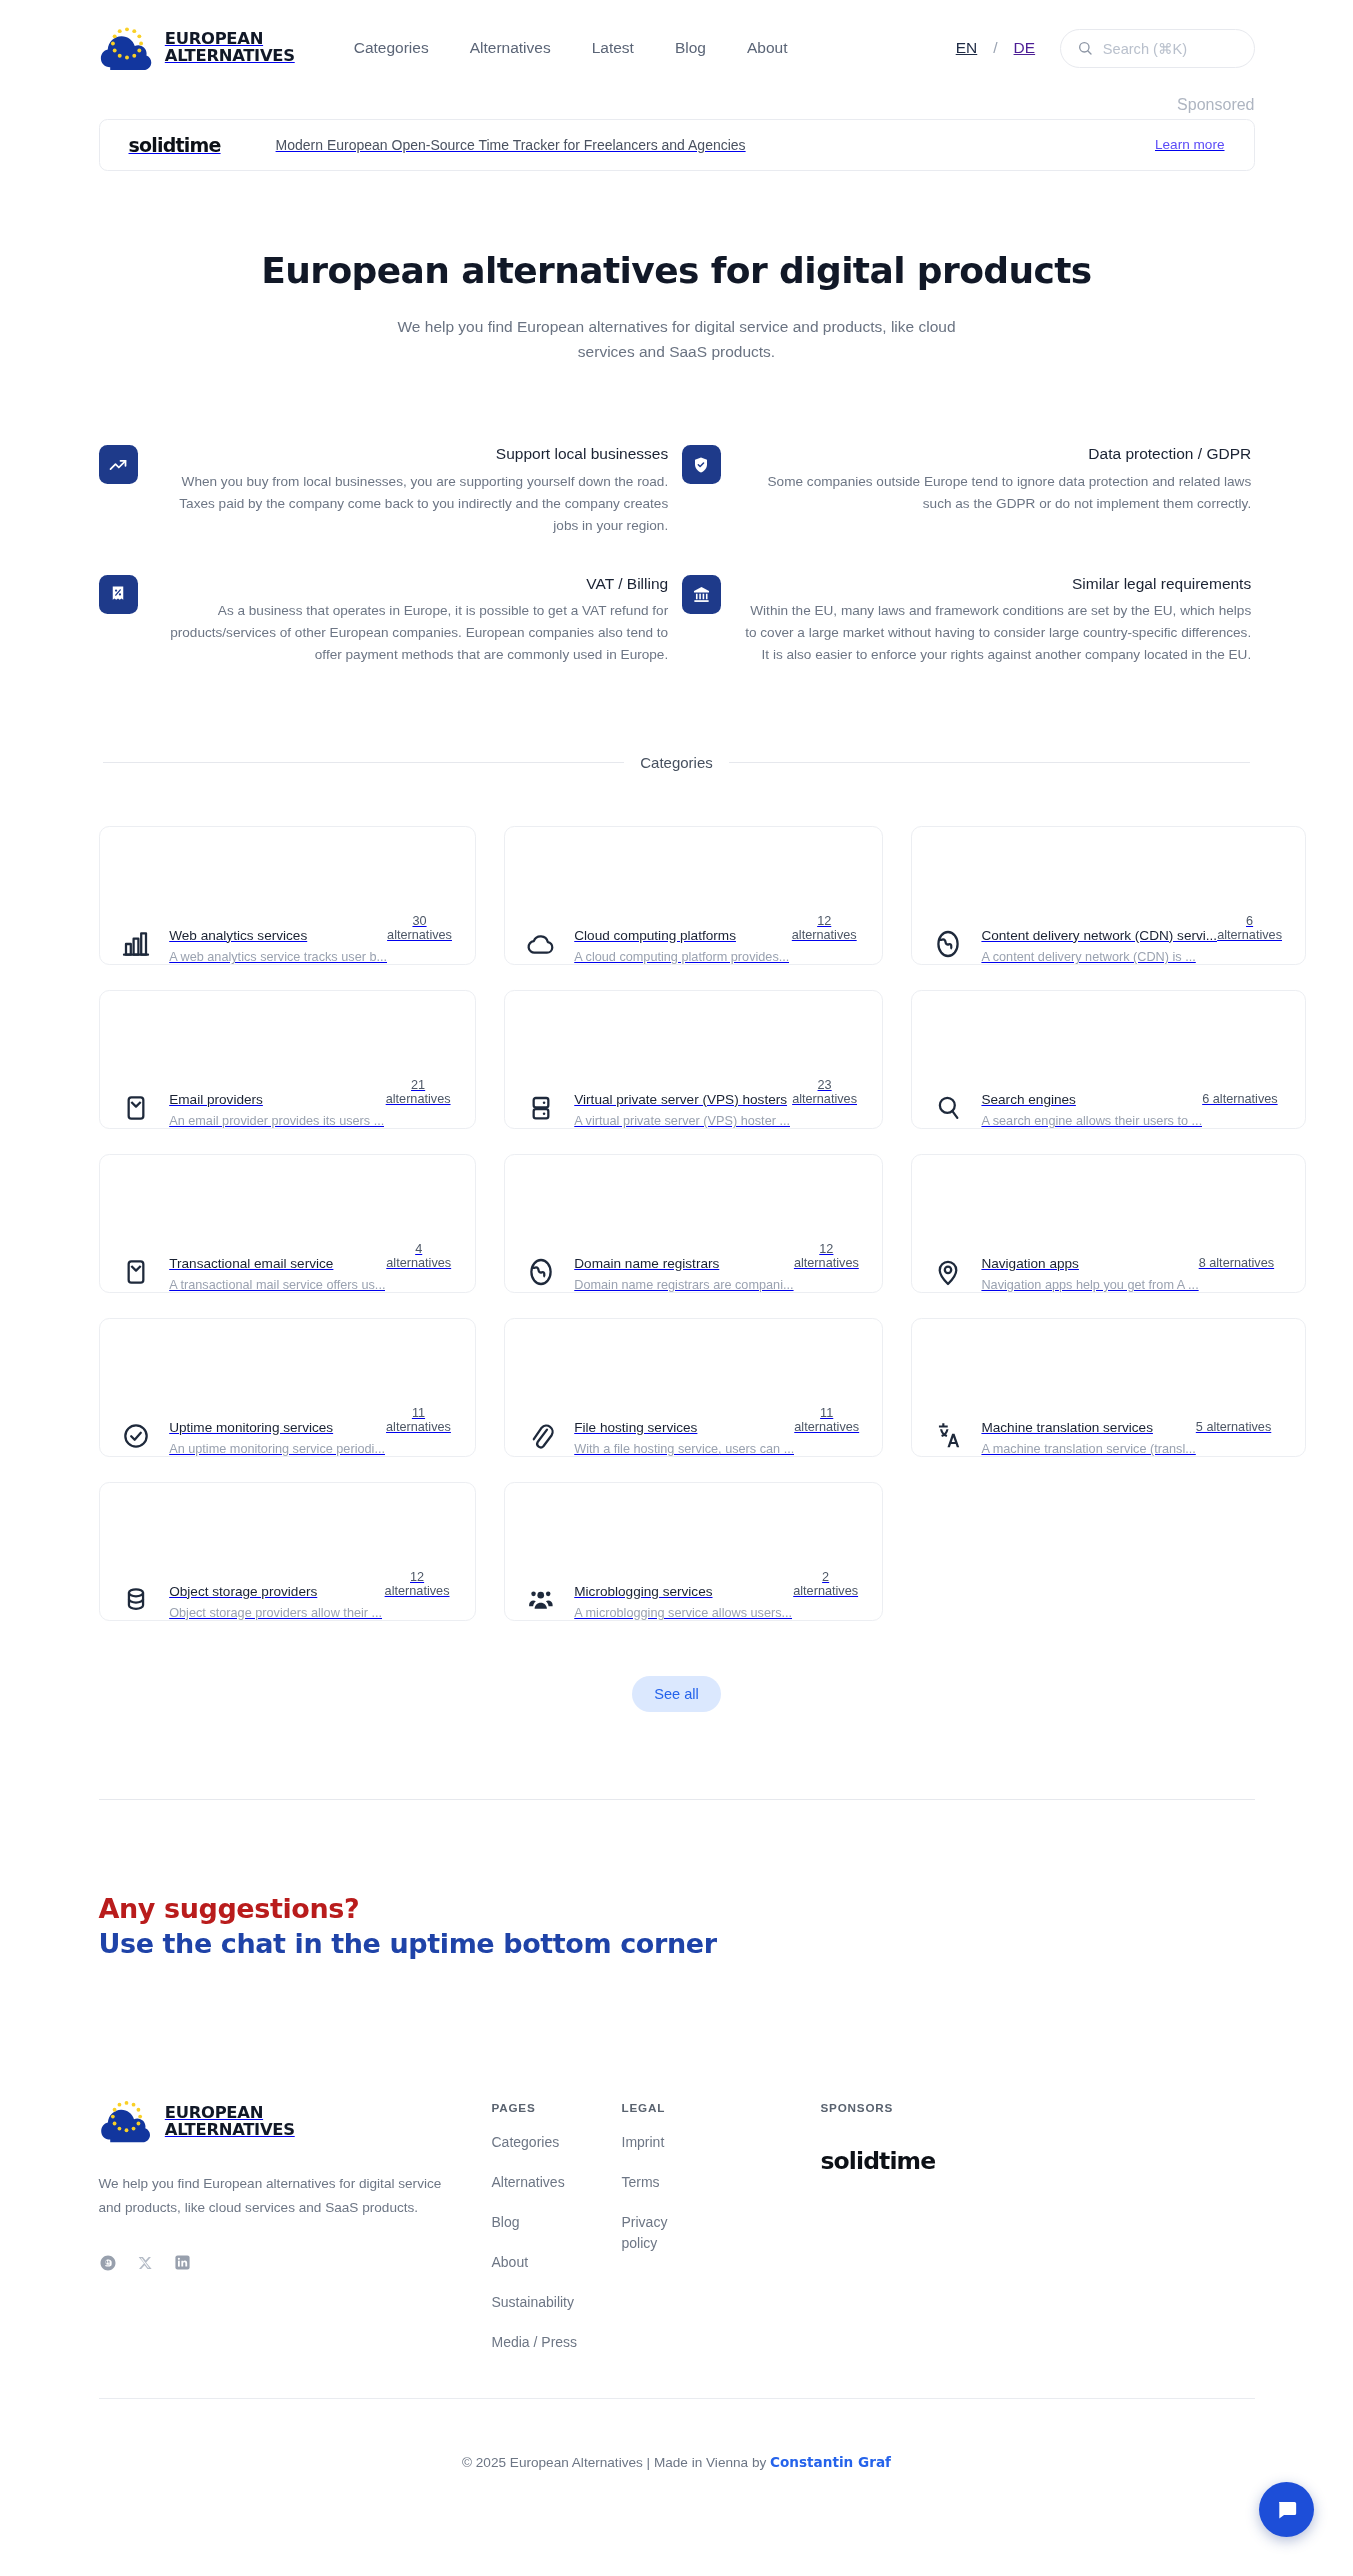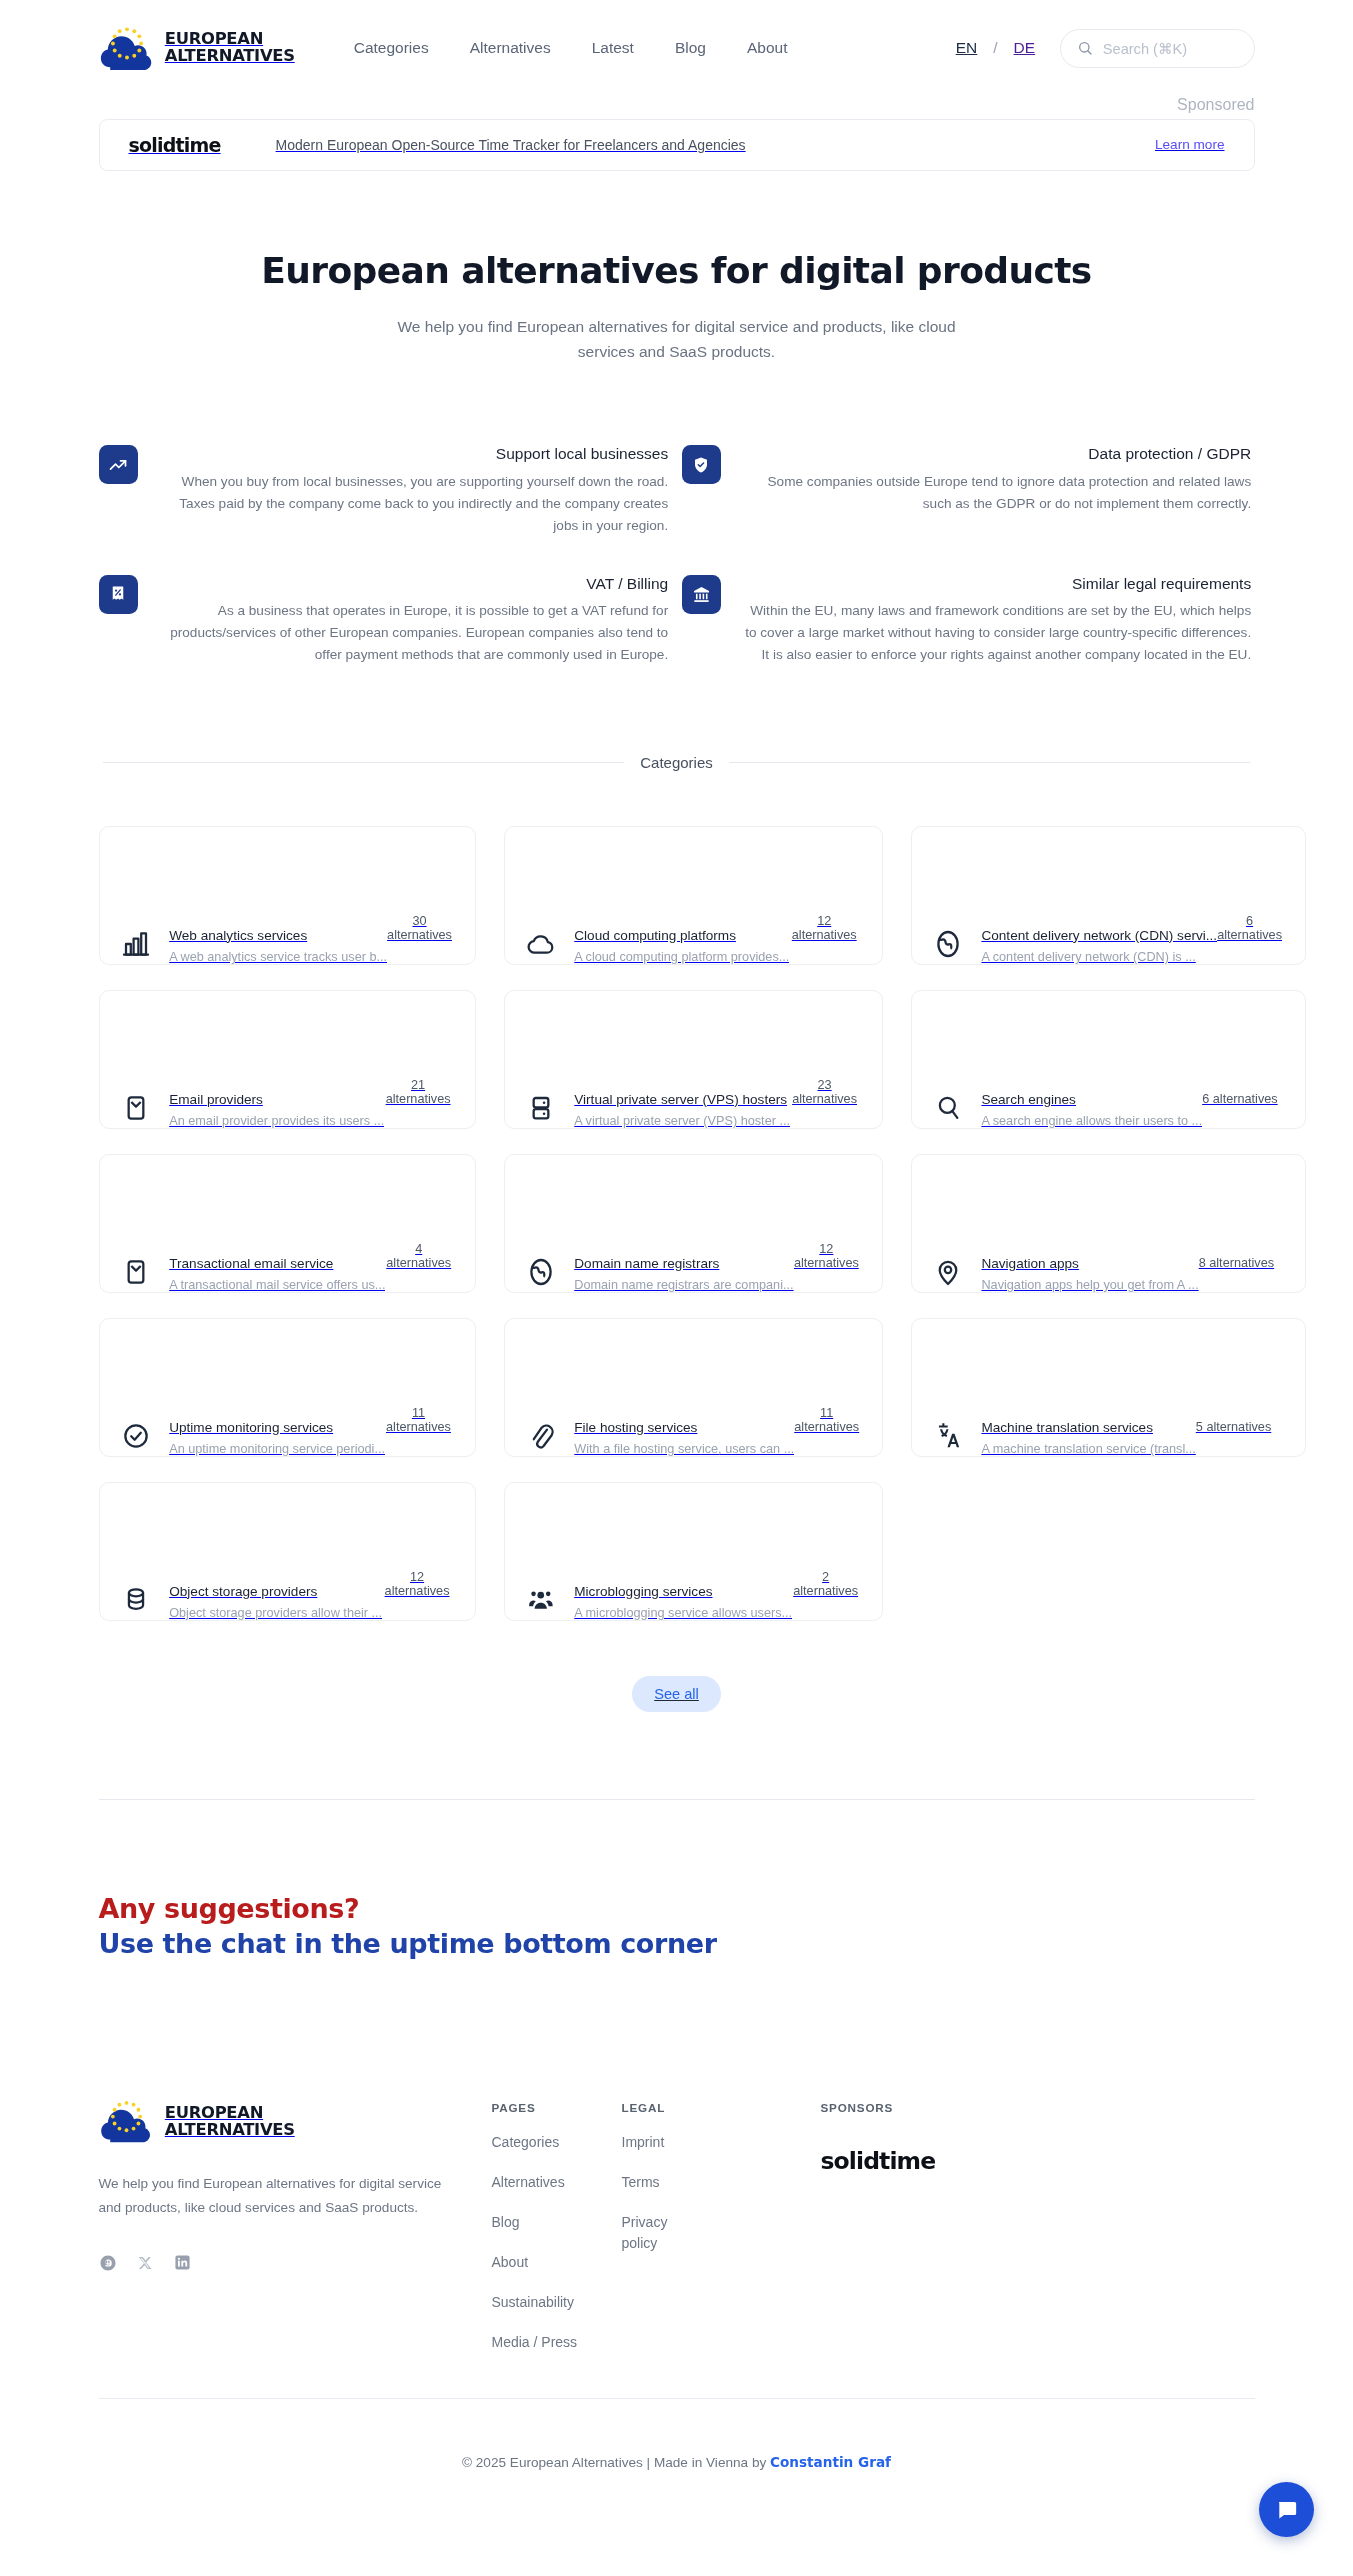--- a/index.html
+++ b/index.html
@@ -159,21 +159,21 @@
   }
   .cat-desc {
     font-size: 12.7px; color: #9aa2b0;
     white-space: nowrap; overflow: hidden; text-overflow: ellipsis;
   }
   .cat-count {
     margin-top: auto; margin-bottom: 22.6px;
     text-align: center; font-size: 12.7px; color: #4d5766;
   }
 
-  .see-all-row { margin-top: 55px; display: flex; justify-content: center; text-decoration: underline; }
+  .see-all-row { margin-top: 55px; display: flex; justify-content: center; }
   .see-all {
     background: #dbe8fe;
     color: #2563eb;
     border: none;
     border-radius: 18px;
     height: 36px;
     padding: 0 22.6px;
     font-size: 14.6px;
     font-family: "Liberation Sans", sans-serif;
     cursor: pointer;

